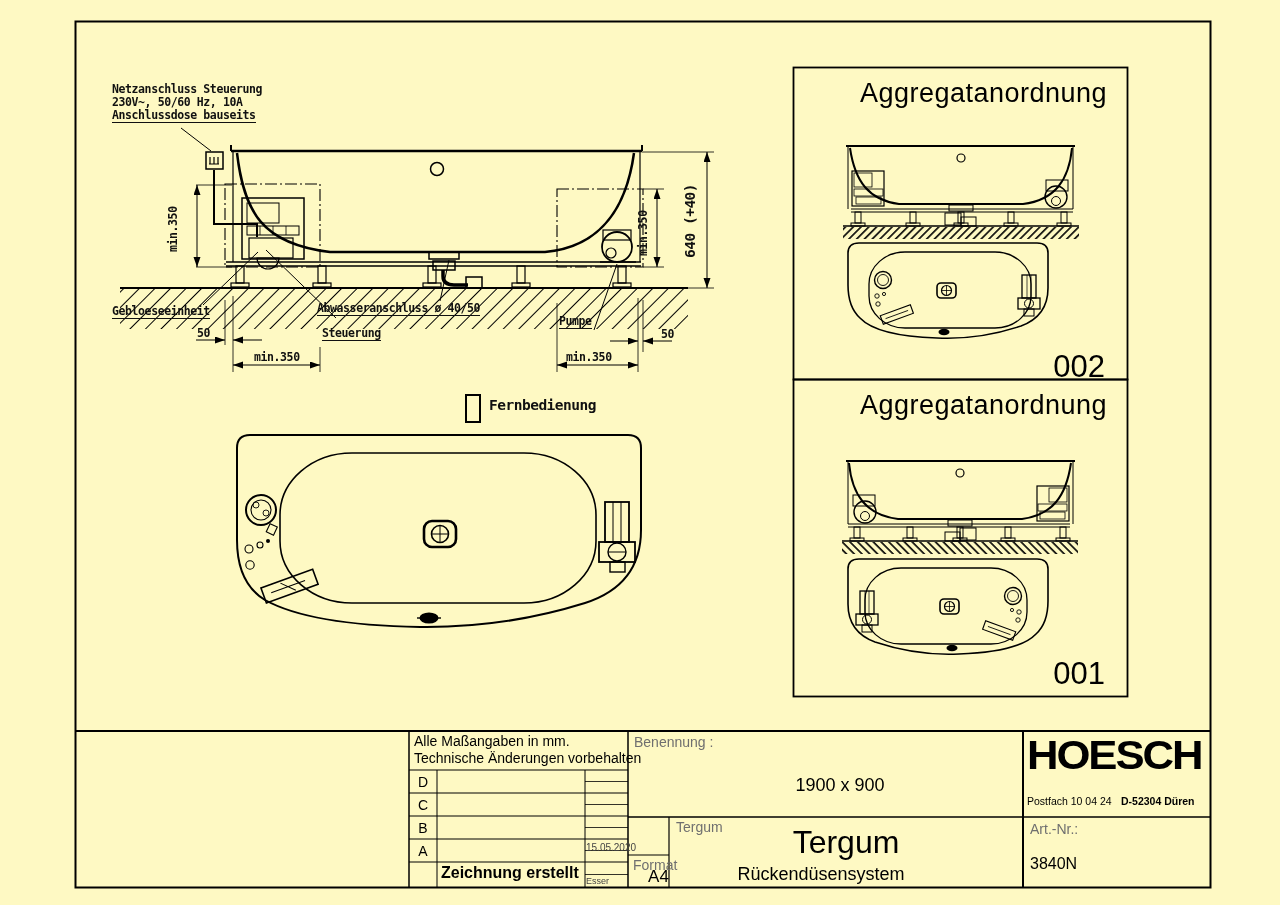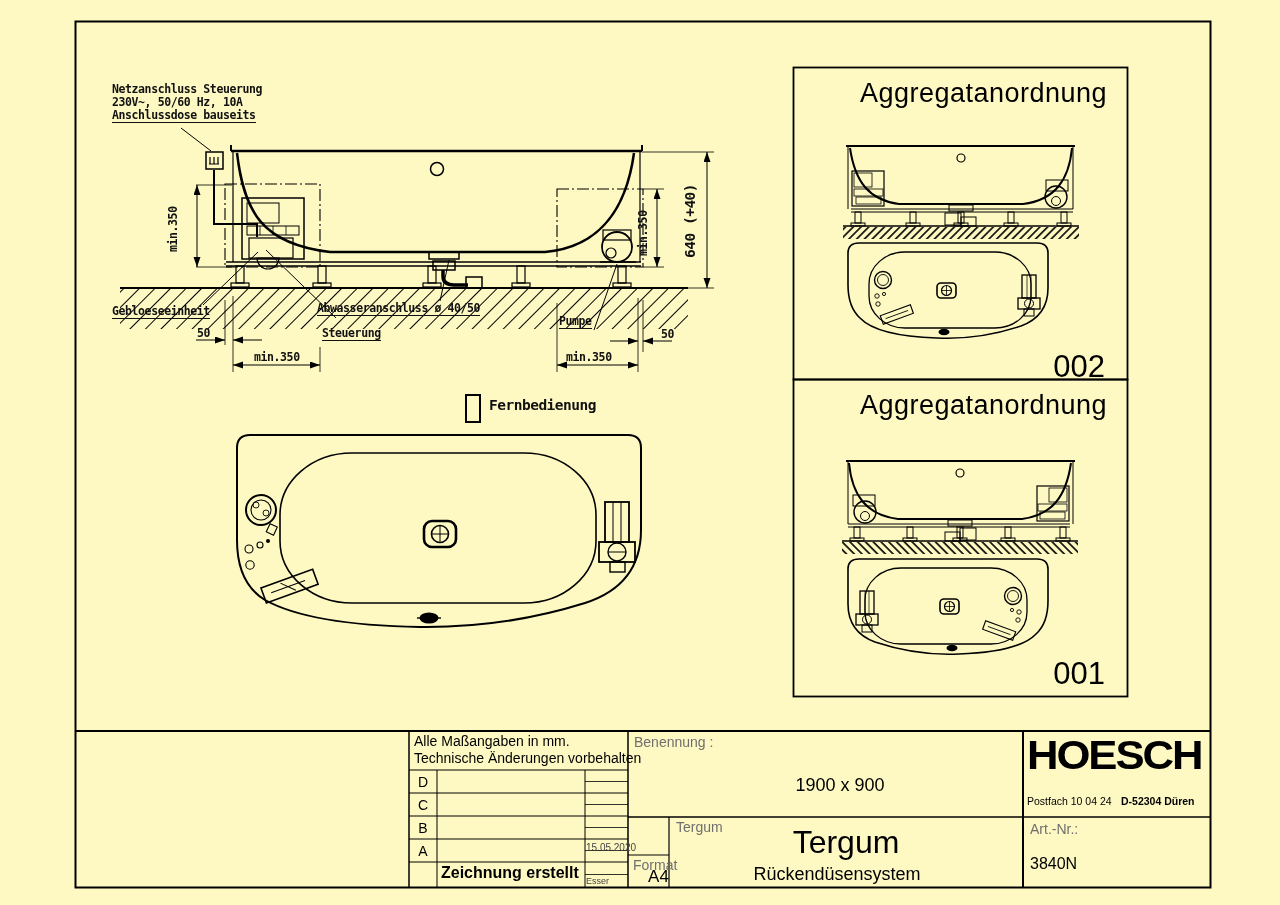--- a/index.html
+++ b/index.html
@@ -292,21 +292,21 @@
 
 <div class="tb" style="left:441px;top:864px;font-size:16px;font-weight:bold;">Zeichnung erstellt</div>
 <div class="tb" style="left:586px;top:842px;font-size:10px;color:#444;">15.05.2020</div>
 <div class="tb" style="left:586px;top:876px;font-size:9px;color:#444;">Esser</div>
 
 <div class="tb micro" style="left:634px;top:734px;">Benennung :</div>
 <div class="tb center" style="left:628px;top:775px;width:424px;font-size:18px;">1900 x 900</div>
 
 <div class="tb micro" style="left:676px;top:819px;">Tergum</div>
 <div class="tb center" style="left:669px;top:824px;width:354px;font-size:32px;">Tergum</div>
-<div class="tb center" style="left:669px;top:864px;width:304px;font-size:18px;padding-left:16px;">Rückendüsensystem</div>
+<div class="tb center" style="left:669px;top:864px;width:304px;font-size:18px;">Rückendüsensystem</div>
 
 <div class="tb micro" style="left:633px;top:857px;">Format</div>
 <div class="tb center" style="left:628px;top:867px;width:61px;font-size:17px;">A4</div>
 
 <div class="tb brand" style="left:1027px;top:733px;">HOESCH</div>
 <div class="tb" style="left:1027px;top:795px;font-size:10.5px;">Postfach 10 04 24</div>
 <div class="tb" style="left:1121px;top:795px;font-size:10.5px;font-weight:bold;">D-52304 Düren</div>
 
 <div class="tb micro" style="left:1030px;top:821px;">Art.-Nr.:</div>
 <div class="tb" style="left:1030px;top:855px;font-size:16px;">3840N</div>

